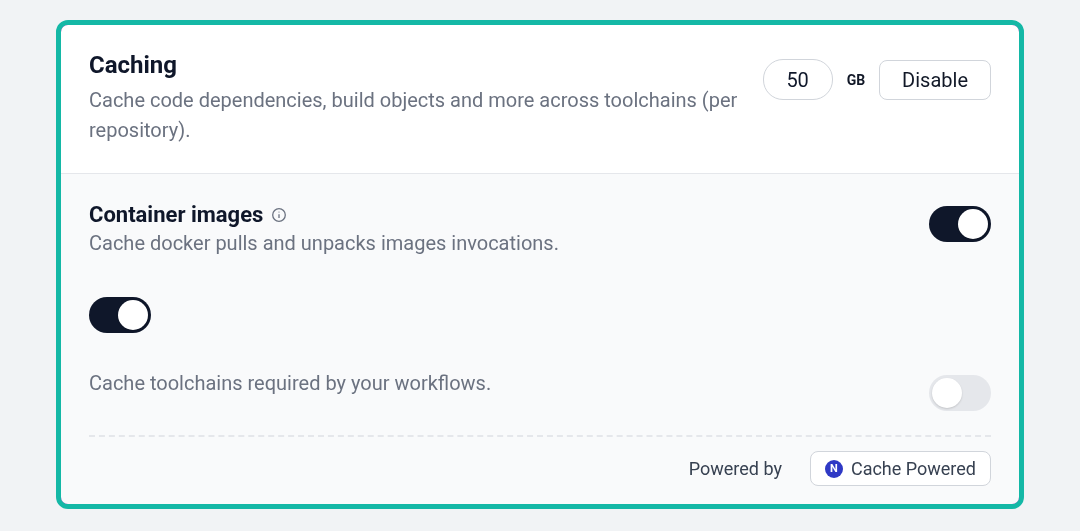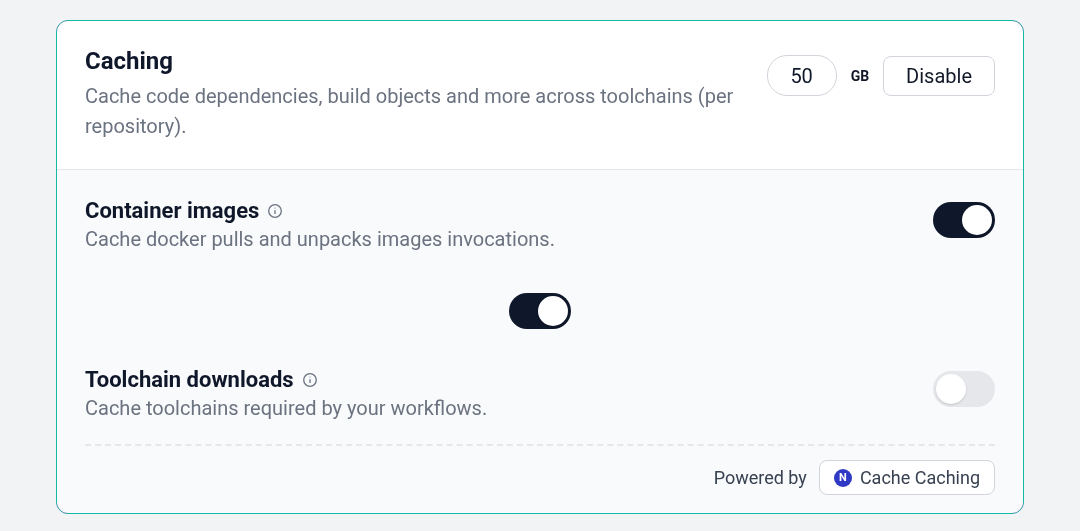--- a/index.html
+++ b/index.html
@@ -9,21 +9,21 @@
       padding: 0;
       width: 1080px;
       height: 531px;
       overflow: hidden;
     }
     .outer-wrap {
       padding: 20px 56px 0 56px;
     }
     .card {
       background: #a21caf;
-      border: 1px solid #14b8a6;
+      border: 5px solid #14b8a6;
       border-radius: 12px;
       overflow: hidden;
     }
     .card-header {
       display: flex;
       align-items: flex-start;
       justify-content: space-between;
       padding: 26px 28px 28px 28px;
       background: #fff;
       border-bottom: 1px solid #e5e7eb;
@@ -76,21 +76,21 @@
       cursor: pointer;
       font-family: inherit;
     }
     .card-body {
       background: #f9fafb;
       padding: 8px 0 0 0;
     }
     .setting-row {
       display: flex;
       align-items: flex-start;
-      justify-content: center;
+      justify-content: flex-start;
       padding: 20px 28px 18px 28px;
     }
     .setting-left {
       flex: 1;
     }
     .setting-title-row {
       display: flex;
       align-items: center;
       gap: 8px;
       margin-bottom: 4px;
@@ -139,21 +139,21 @@
     .divider-dashed {
       border: none;
       border-top: 2px dashed #e5e7eb;
       margin: 6px 28px 0 28px;
     }
     .footer {
       display: flex;
       align-items: center;
       justify-content: flex-end;
       padding: 14px 28px 18px 28px;
-      gap: 12px;
+      gap: 28px;
     }
     .powered-text {
       font-size: 18px;
       color: #374151;
     }
     .footer-badge {
       display: inline-flex;
       align-items: center;
       gap: 8px;
       border: 1px solid #d1d5db;
@@ -218,43 +218,33 @@
       </div>
 
       <div class="setting-row">
         <div class="toggle" data-state="on">
           <div class="toggle-thumb"></div>
         </div>
       </div>
 
       <div class="setting-row">
         <div class="setting-left">
-          <div class="setting-title-row">
-            <span class="setting-title">Toolchain downloads</span>
-            <span class="info-icon">
-              <svg viewBox="0 0 16 16" fill="none" stroke="currentColor" stroke-width="1.3">
-                  <circle cx="8" cy="8" r="6.3"></circle>
-                  <line x1="8" y1="7.2" x2="8" y2="11"></line>
-                  <circle cx="8" cy="5" r="0.6" fill="currentColor" stroke="none"></circle>
-                </svg>
-            </span>
-          </div>
           <div class="setting-desc">Cache toolchains required by your workflows.</div>
         </div>
         <div class="toggle" data-state="off">
           <div class="toggle-thumb"></div>
         </div>
       </div>
 
       <hr class="divider-dashed">
 
       <div class="footer">
         <span class="powered-text">Powered by</span>
         <span class="footer-badge">
           <span class="badge-dot">N</span>
-          <span>Cache Caching</span>
+          <span>Cache Powered</span>
         </span>
       </div>
 
     </div>
 
   </div>
 </div>
 
 </body></html>

